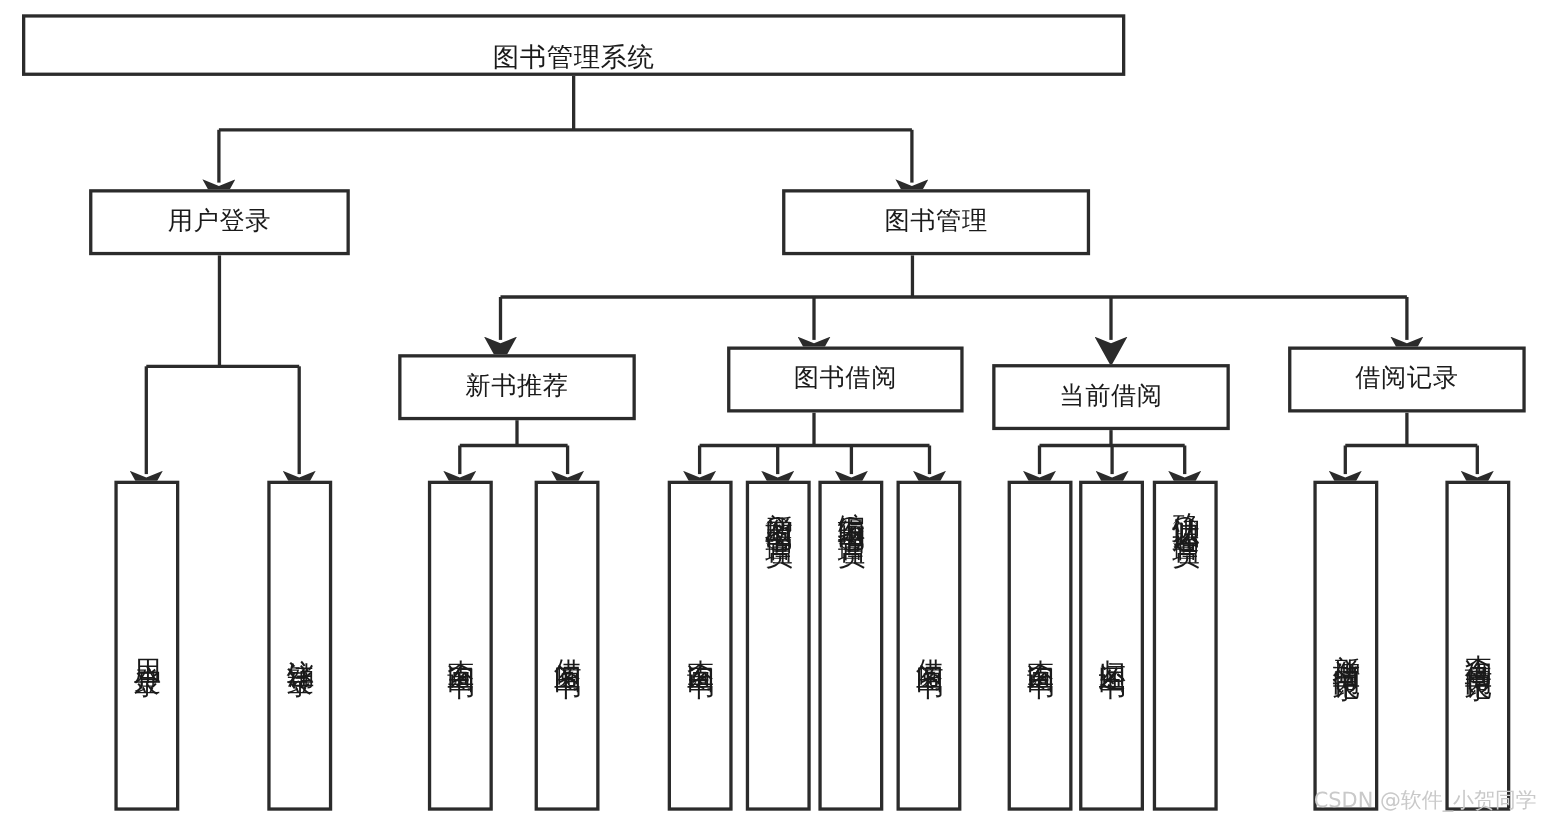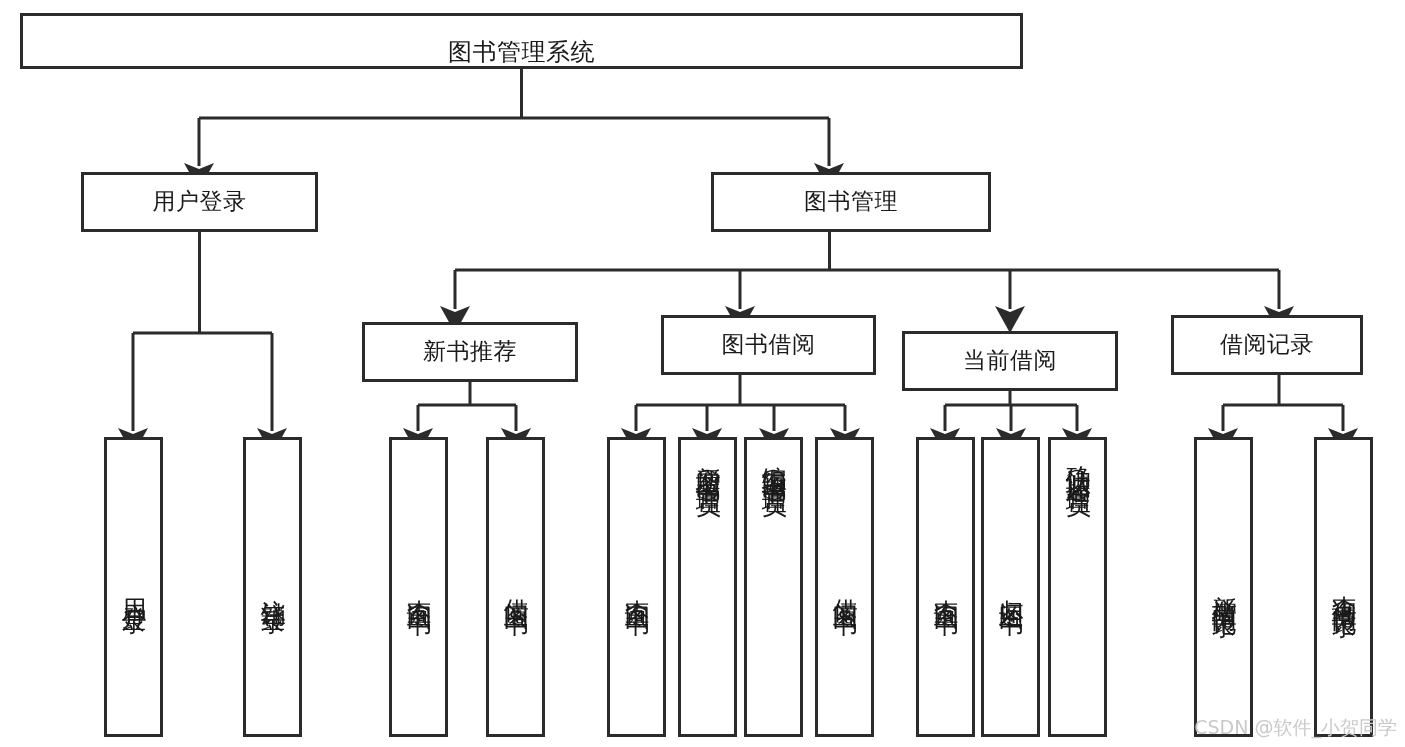--- a/index.html
+++ b/index.html
@@ -145,21 +145,21 @@
 
   <div class="node horiz" style="left:362px;top:322px;width:216px;height:60px;">
     <span class="label">新书推荐</span>
   </div>
   <div class="node horiz" style="left:633px;top:315px;width:215px;height:60px;margin-left:28px;">
     <span class="label">图书借阅</span>
   </div>
   <div class="node horiz" style="left:902px;top:331px;width:216px;height:60px;">
     <span class="label">当前借阅</span>
   </div>
-  <div class="node horiz" style="left:1171px;top:315px;width:192px;height:60px;">
+  <div class="node horiz" style="left:1171px;top:315px;width:216px;height:60px;">
     <span class="label">借阅记录</span>
   </div>
 
   <div class="node vert" style="left:104px;top:437px;width:59px;height:300px;">
     <span class="label">用户登录</span>
   </div>
   <div class="node vert" style="left:243px;top:437px;width:59px;height:300px;">
     <span class="label">注销登录</span>
   </div>
 

